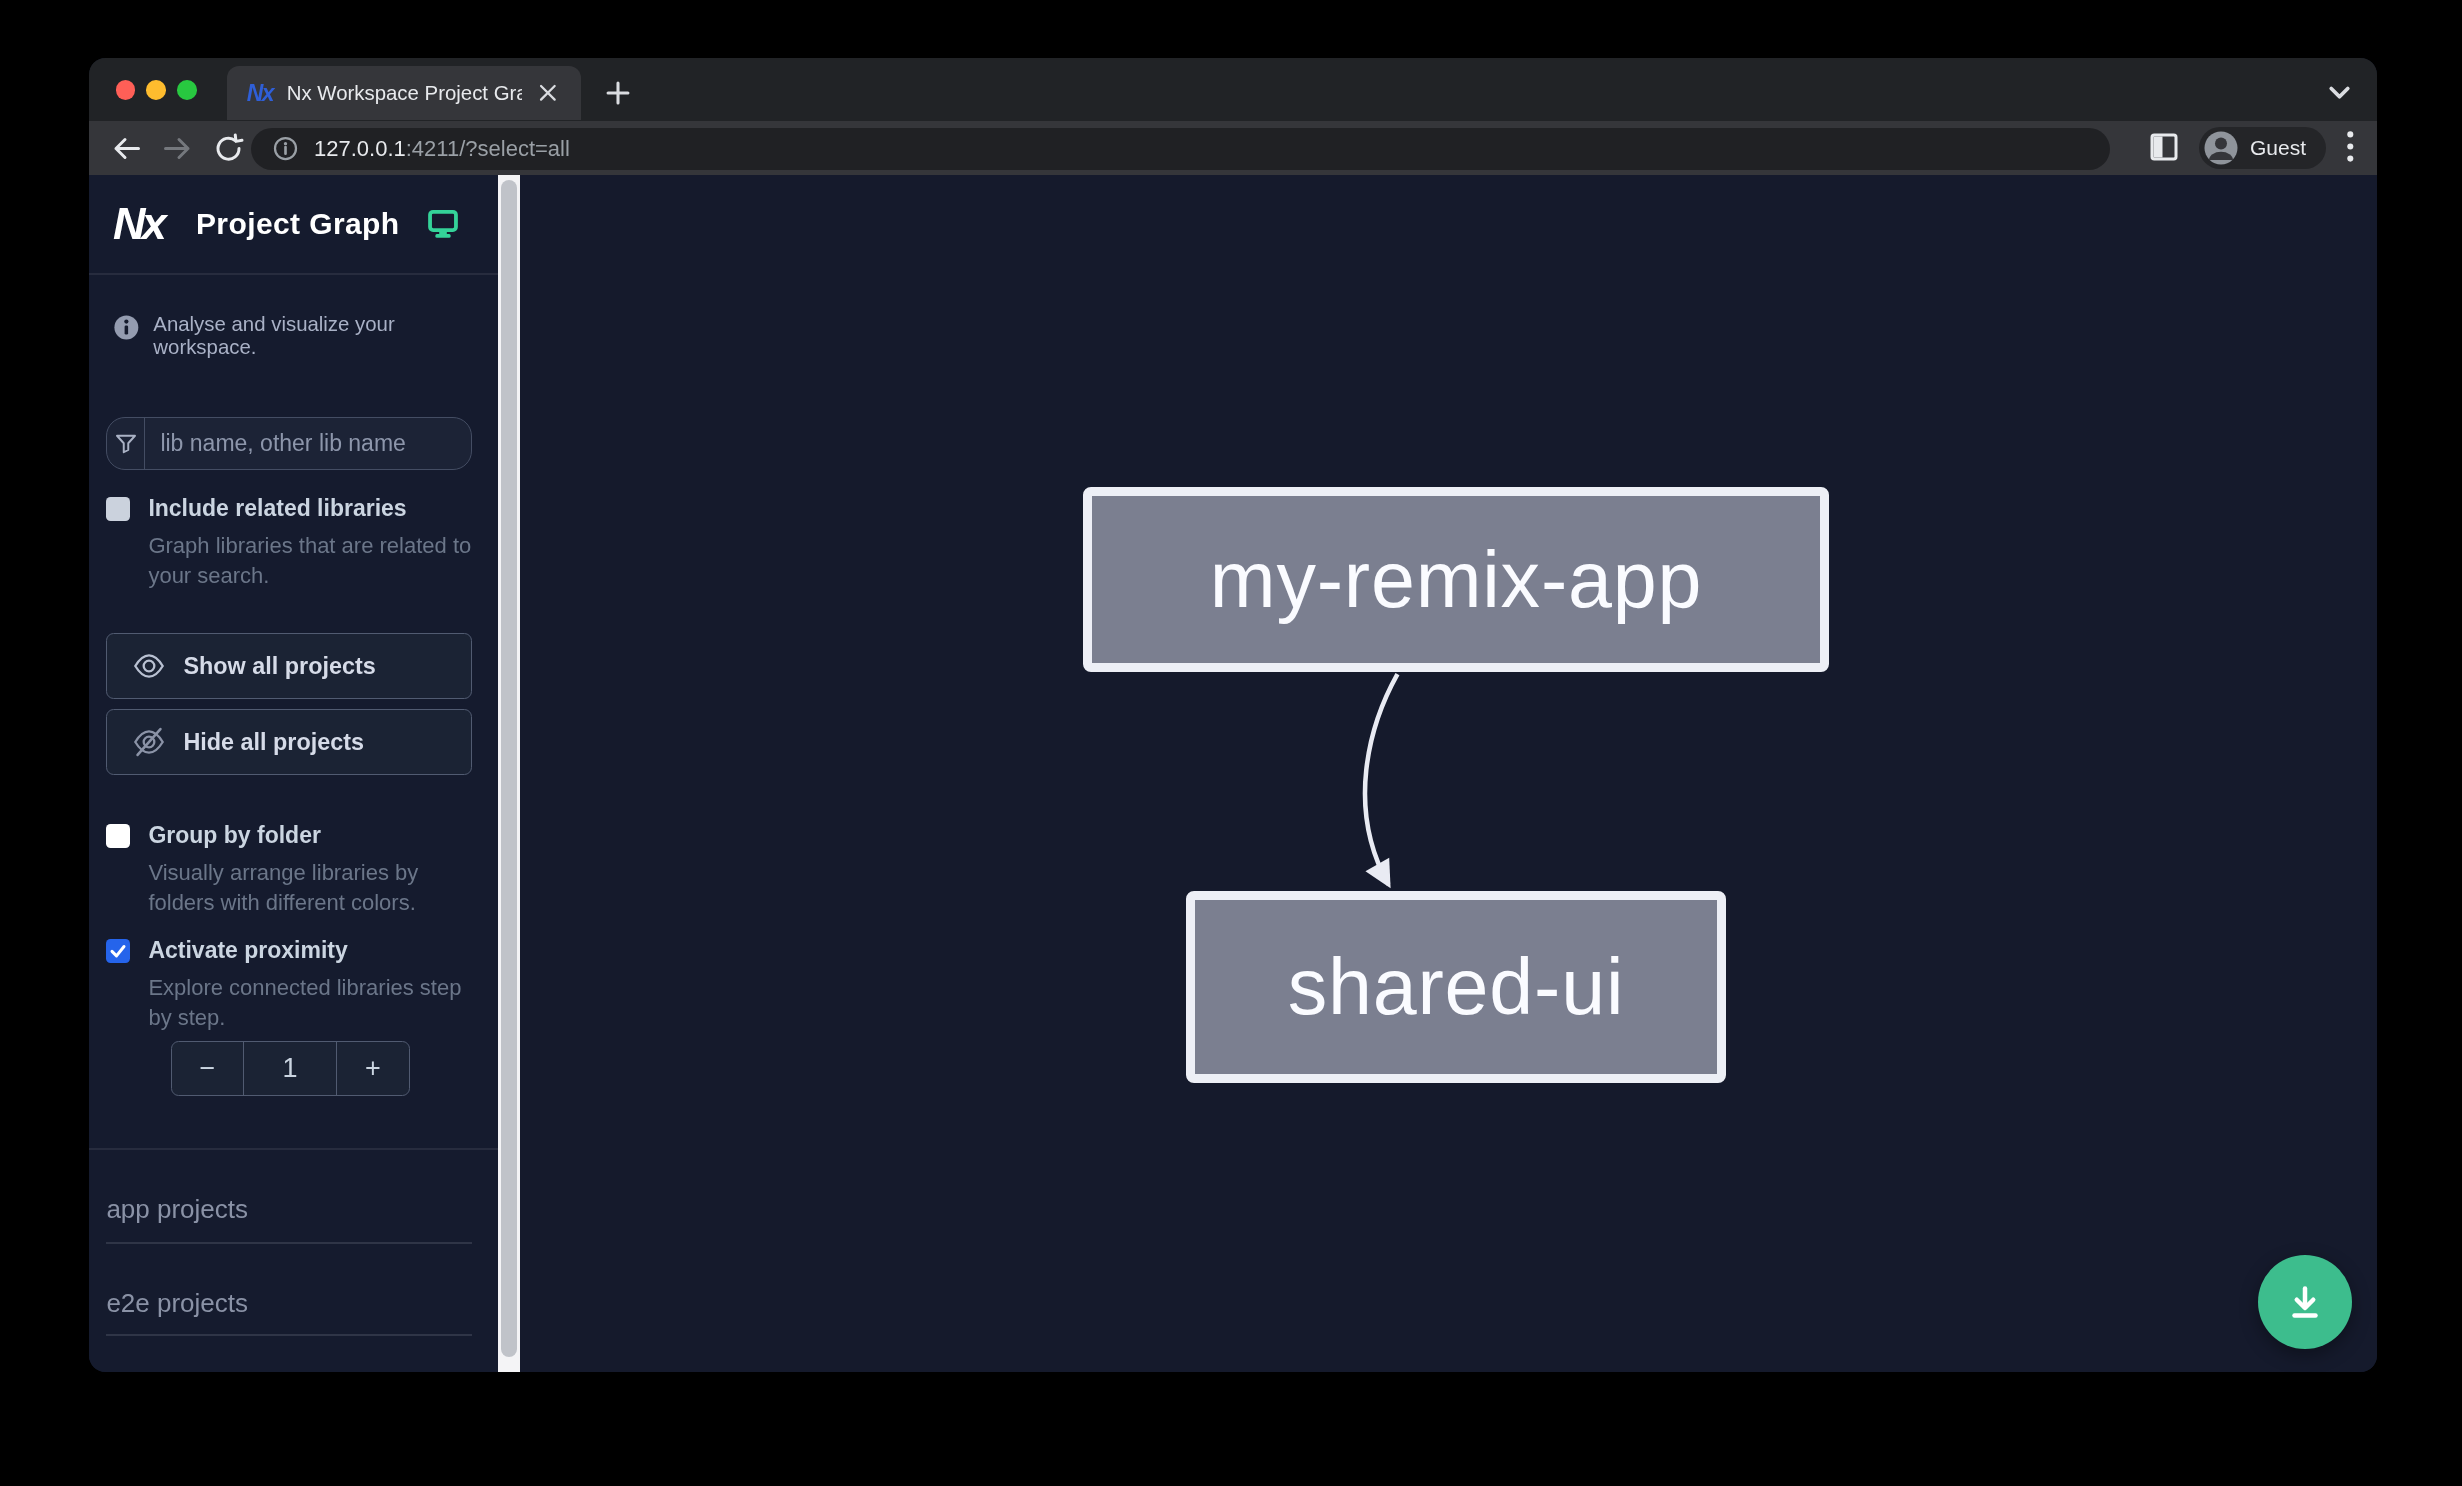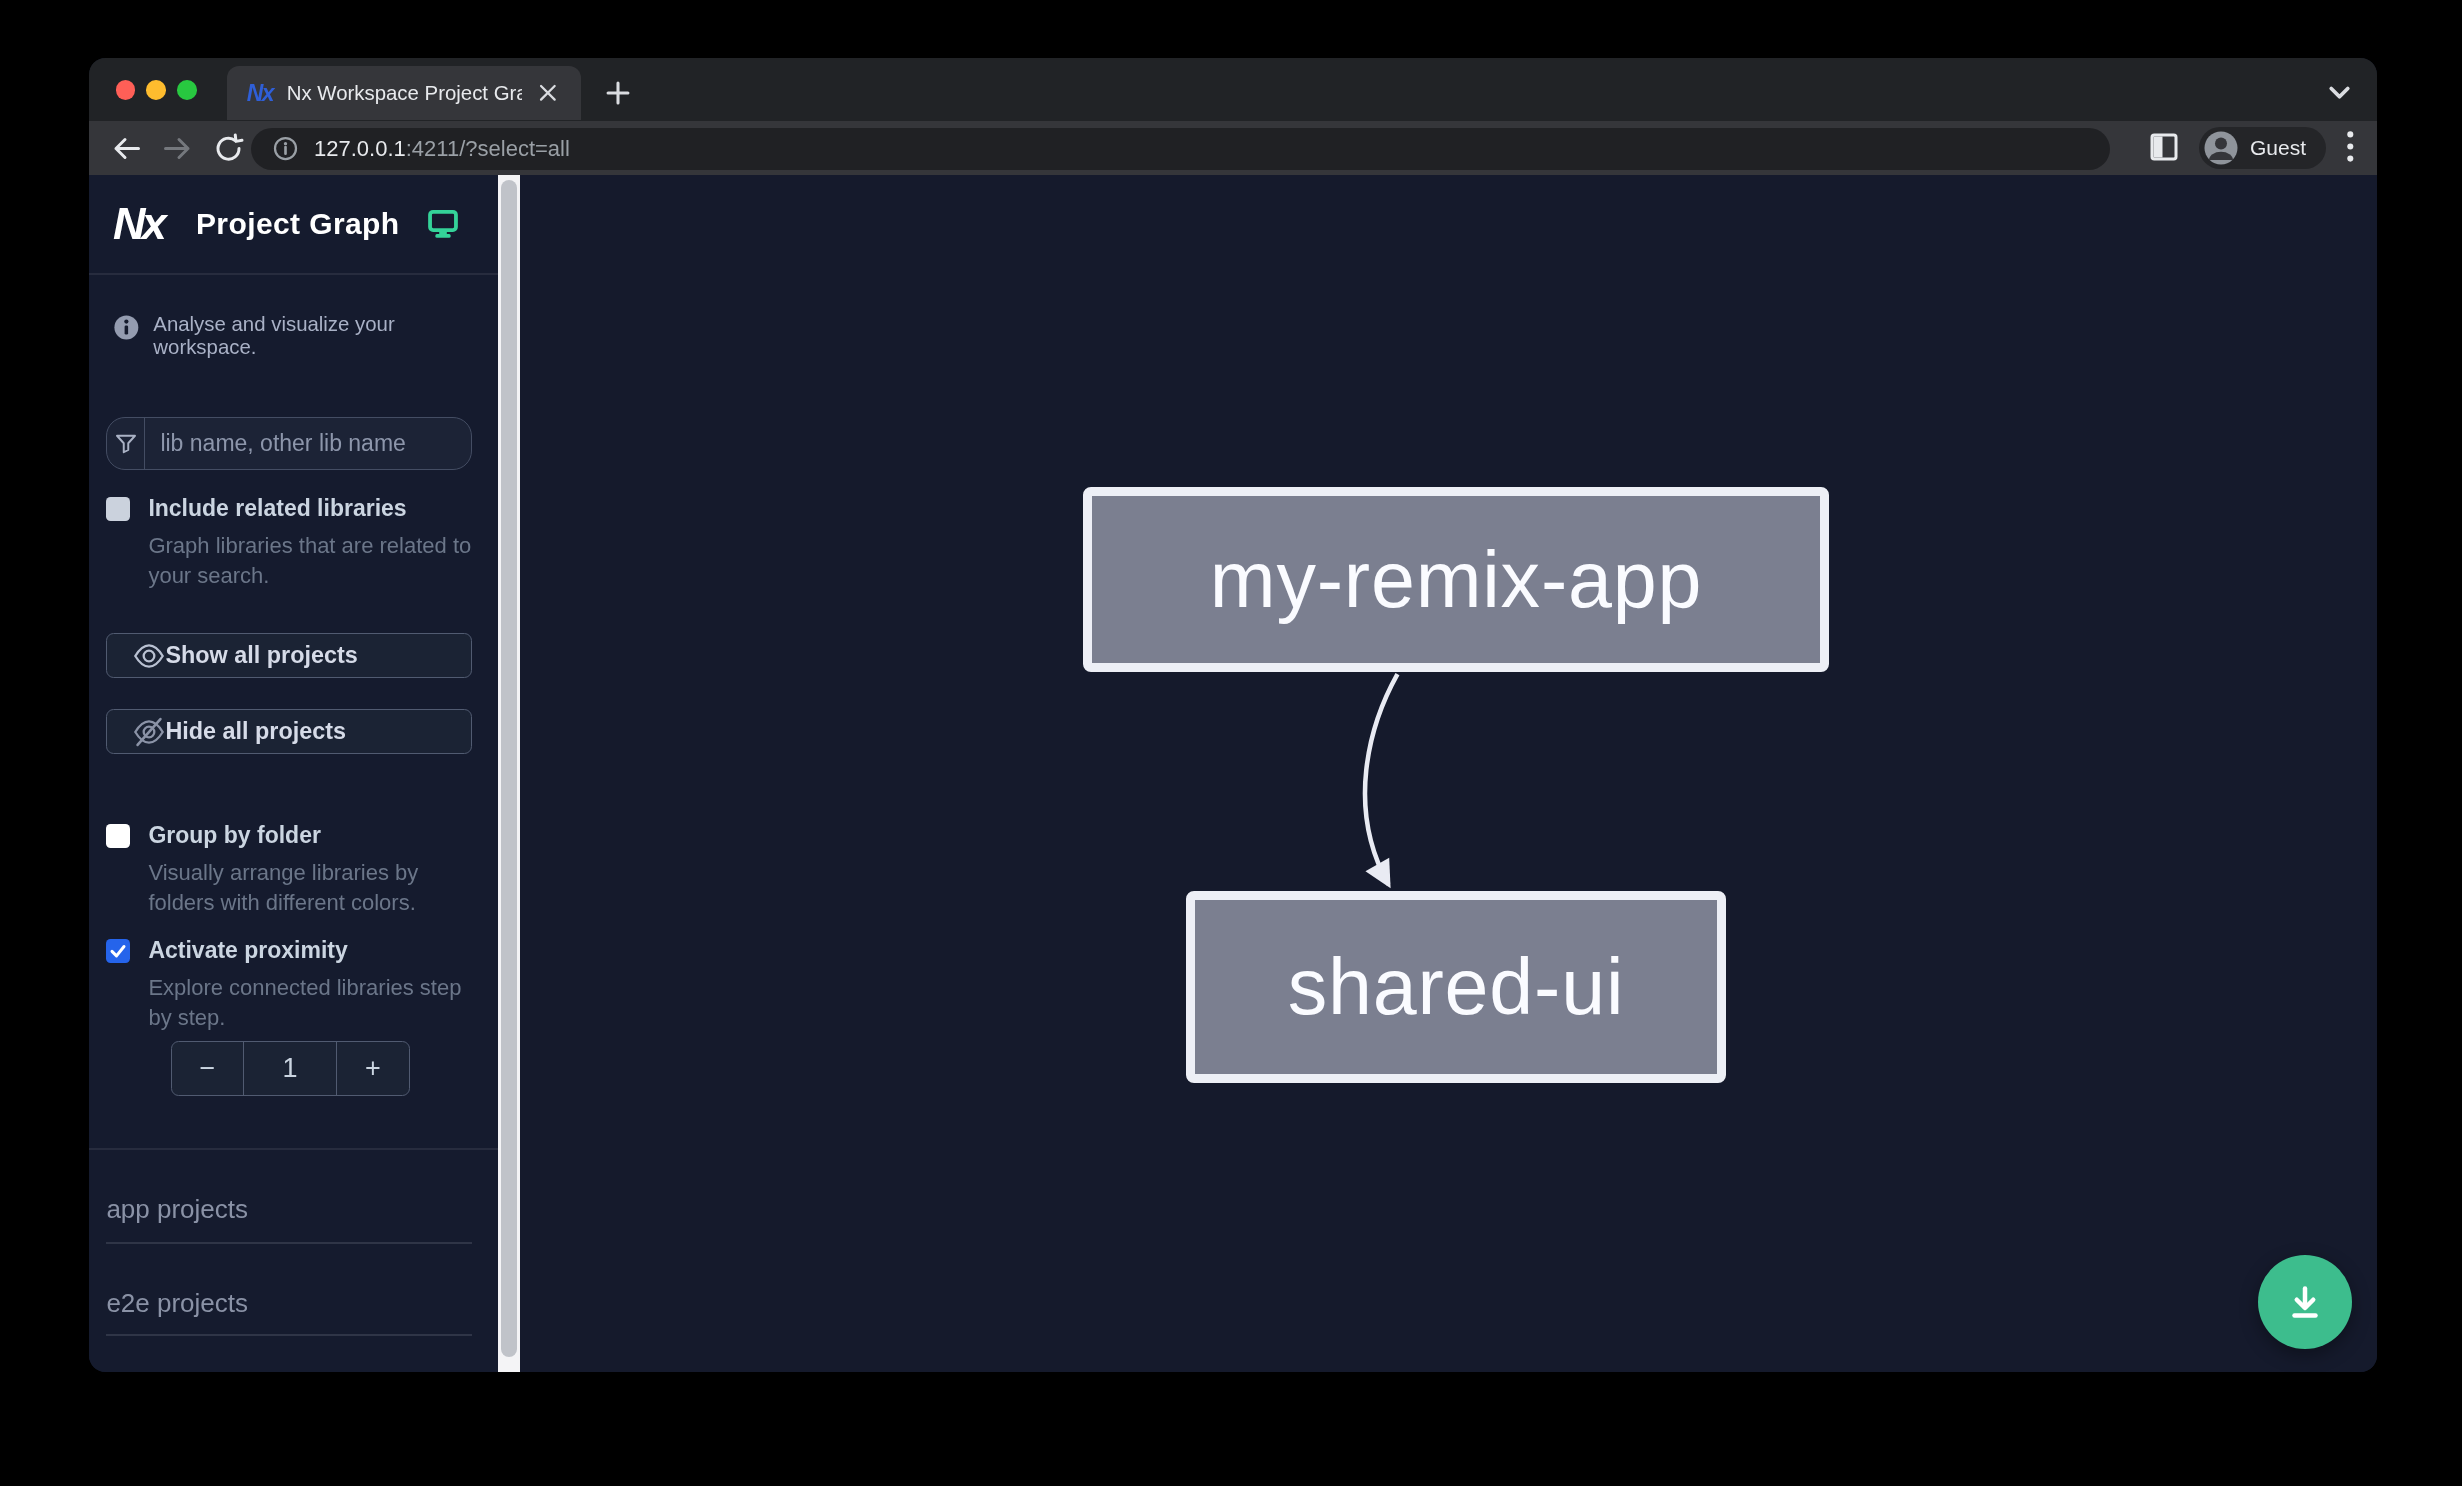--- a/index.html
+++ b/index.html
@@ -55,21 +55,21 @@
   .filter-input::placeholder{color:#8d96ab;}
 
   .cb-row{position:absolute;left:17.4px;width:374px;}
   .cb-box{position:absolute;left:0;top:1.5px;width:24px;height:24px;border-radius:4.5px;}
   .cb-gray{background:#cbd2dd;}
   .cb-white{background:#ffffff;}
   .cb-blue{background:var(--accent-blue,#2564eb);display:flex;align-items:center;justify-content:center;}
   .cb-label{margin-left:42px;color:#cbd5e1;font-size:23px;font-weight:600;line-height:27px;}
   .cb-desc{margin-left:42px;margin-top:9px;color:#6b7689;font-size:22px;line-height:30px;width:327px;}
 
-  .sb-button{position:absolute;left:17.4px;width:366px;height:45px;background:#1b2334;border:1.5px solid #515b71;border-radius:7.6px;display:flex;align-items:center;padding-left:26px;}
+  .sb-button{position:absolute;left:17.4px;width:366px;height:66px;background:#1b2334;border:1.5px solid #515b71;border-radius:7.6px;display:flex;align-items:center;padding-left:26px;gap:18px;}
   .sb-button-label{color:#d6dbe8;font-size:23.4px;font-weight:600;}
 
   .stepper{position:absolute;left:82px;top:866px;width:239px;height:55px;border:1.5px solid #515b71;border-radius:7.6px;display:flex;background:#1b2334;}
   .stepper .cell{display:flex;align-items:center;justify-content:center;color:#cbd5e1;font-size:27px;}
   .step-minus{width:72px;border-right:1.5px solid #515b71;}
   .step-value{width:92px;color:#ffffff;font-size:29px;}
   .step-plus{flex:1;border-left:1.5px solid #515b71;}
 
   .section-label{position:absolute;left:17.4px;width:366px;color:#8a92a6;font-size:26px;line-height:27px;}
   .section-underline{position:absolute;left:17.4px;width:366px;height:1.5px;background:rgba(203,213,225,.14);}

